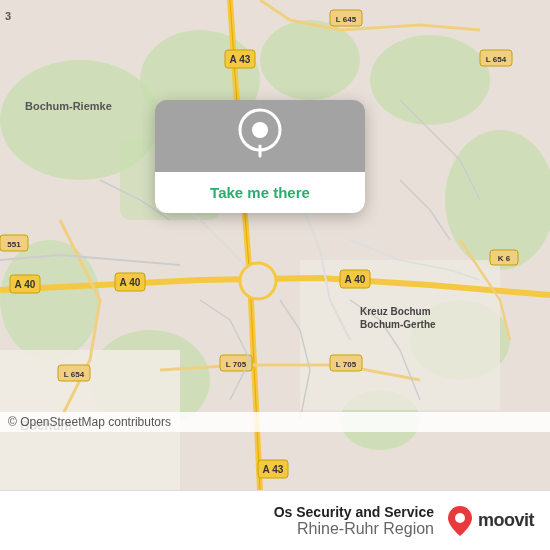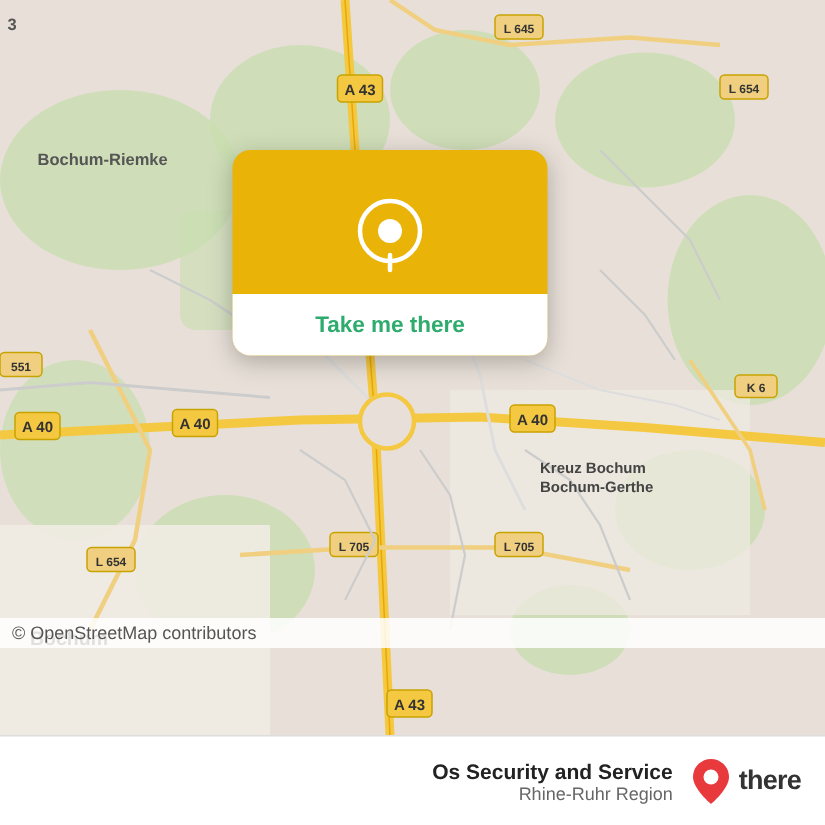--- a/index.html
+++ b/index.html
@@ -18,26 +18,26 @@
       width: 100%;
       height: 100%;
     }
 
     
     #card-overlay {
       position: absolute;
       top: 100px;
       left: 155px;
       width: 210px;
-      background: #eab308;
+      background: #a3a3a3;
       border-radius: 12px;
       display: flex;
       flex-direction: column;
       align-items: center;
-      padding: 32px 20px 0 20px;
+      padding: 8px 20px 0 20px;
       box-shadow: 0 4px 16px rgba(0,0,0,0.25);
     }
 
     #pin-icon {
       width: 52px;
       height: 52px;
       margin-bottom: 12px;
     }
 
     #take-me-button {
@@ -84,21 +84,21 @@
       flex: 1;
     }
 
     #place-name {
       font-size: 14px;
       font-weight: 600;
       color: #222;
     }
 
     #place-region {
-      font-size: 12px;
+      font-size: 16px;
       color: #666;
     }
 
     #moovit-logo {
       display: flex;
       align-items: center;
       gap: 4px;
       flex-shrink: 0;
     }
 
@@ -232,15 +232,15 @@
   <div id="place-info">
     <div id="place-name">Os Security and Service</div>
     <div id="place-region">Rhine-Ruhr Region</div>
   </div>
   <div id="moovit-logo">
 
     <svg id="moovit-pin" viewBox="0 0 28 34" xmlns="http://www.w3.org/2000/svg">
       <path d="M14 2 C7.4 2 2 7.4 2 14 C2 22 14 32 14 32 C14 32 26 22 26 14 C26 7.4 20.6 2 14 2 Z" fill="#e8393d"></path>
       <circle cx="14" cy="14" r="5" fill="white"></circle>
     </svg>
-    <span id="moovit-text">there</span>
+    <span id="moovit-text">moovit</span>
   </div>
 </div>
 
 </body></html>

